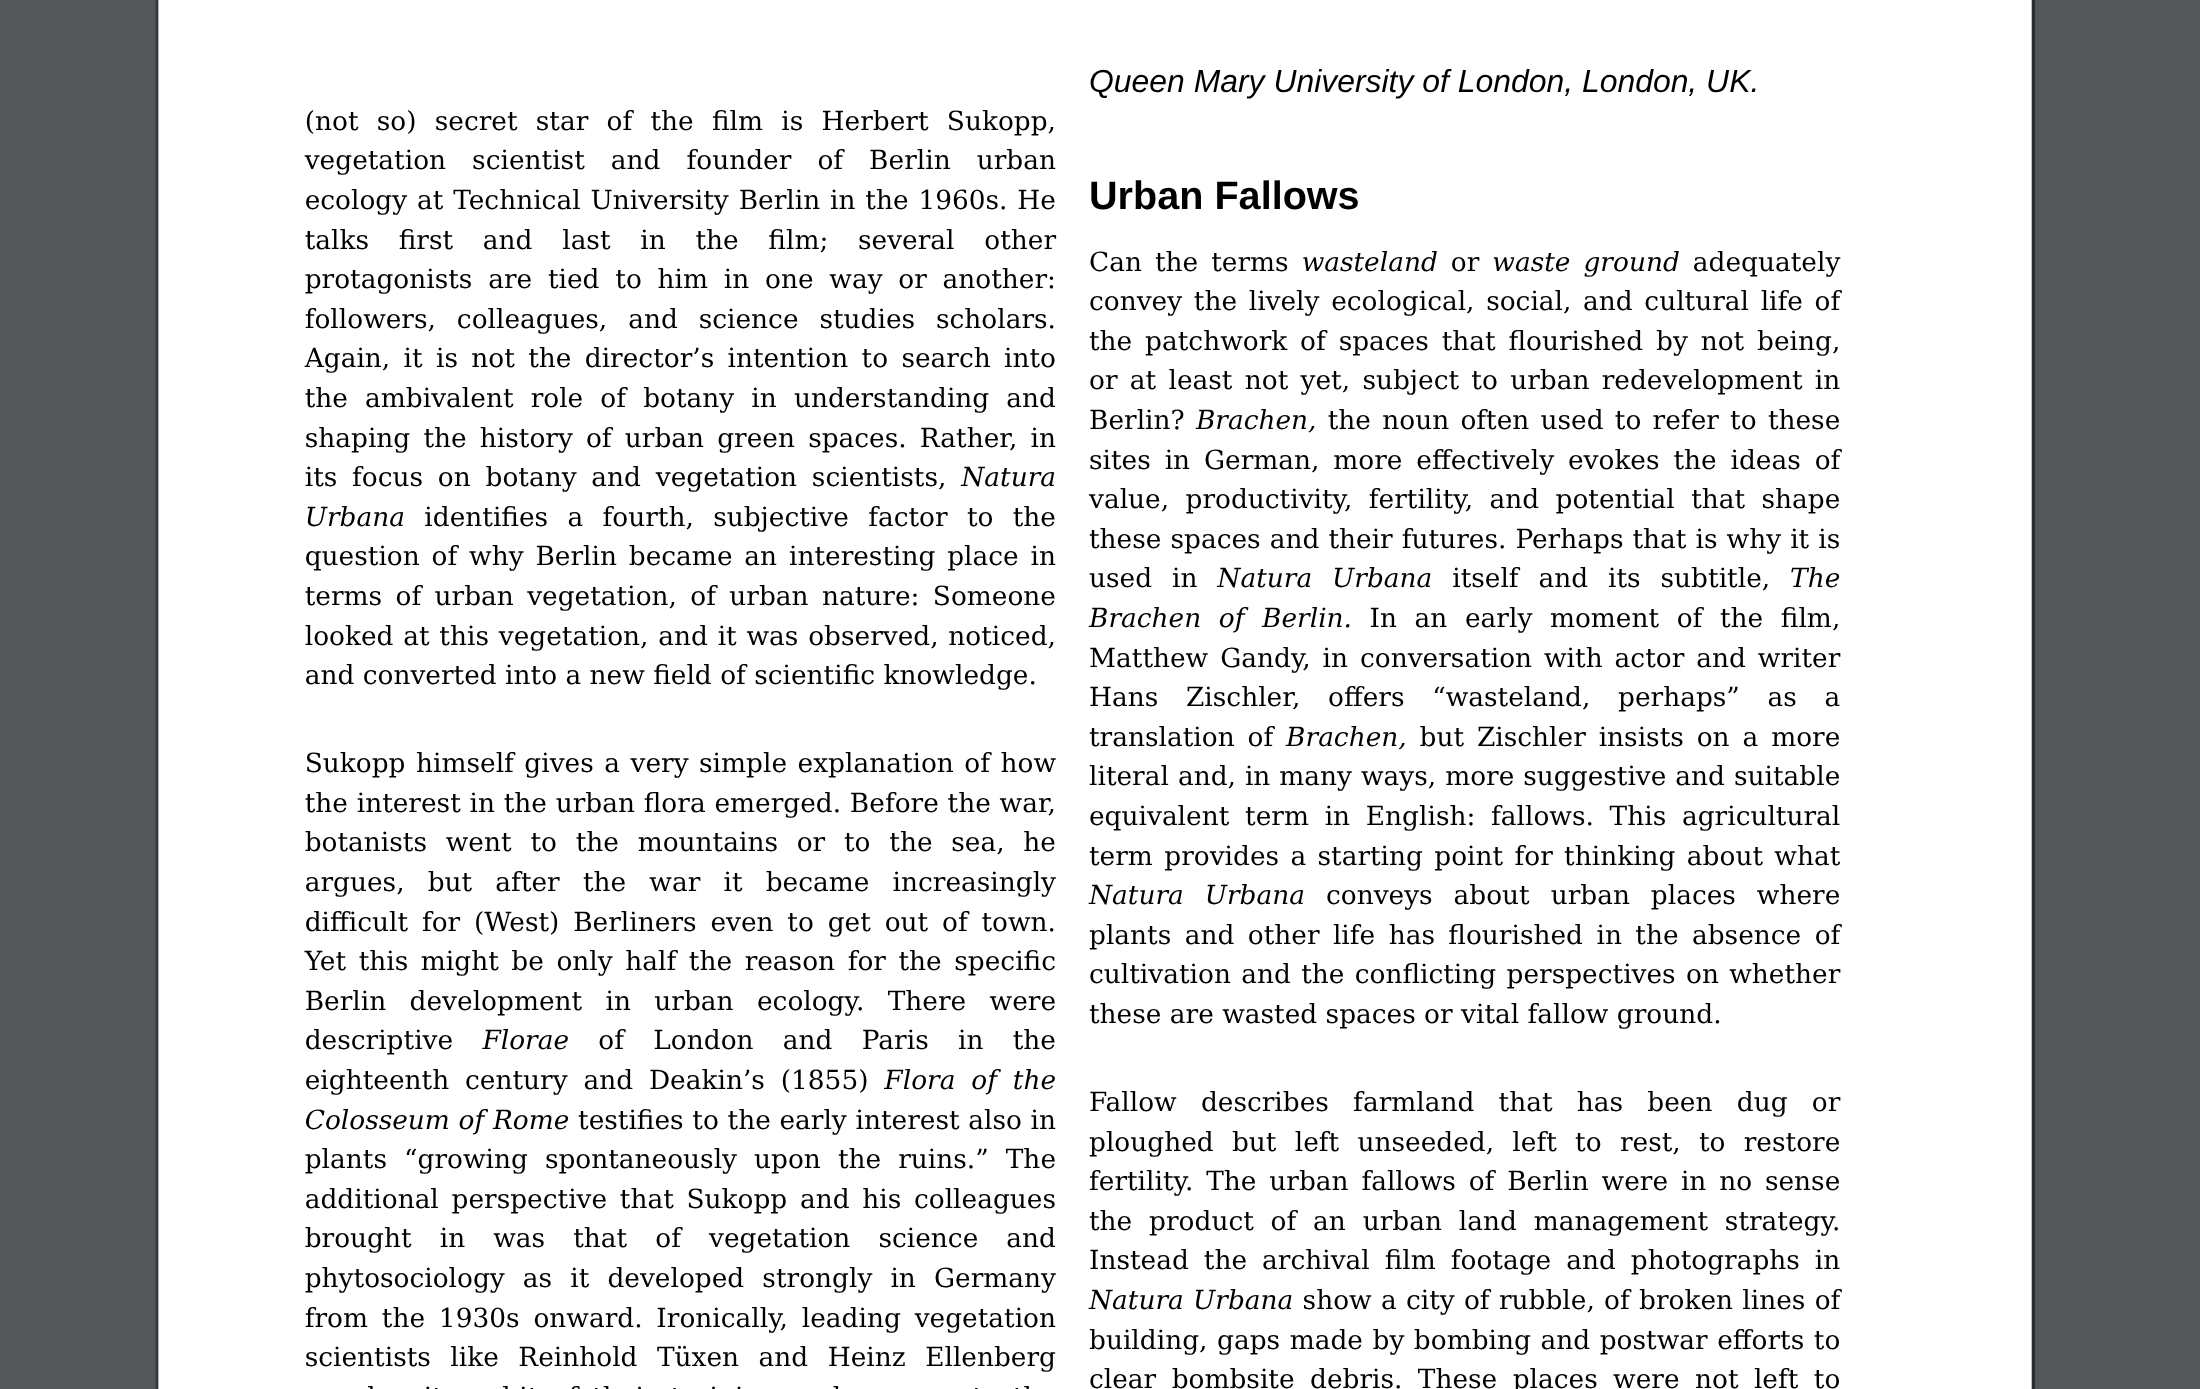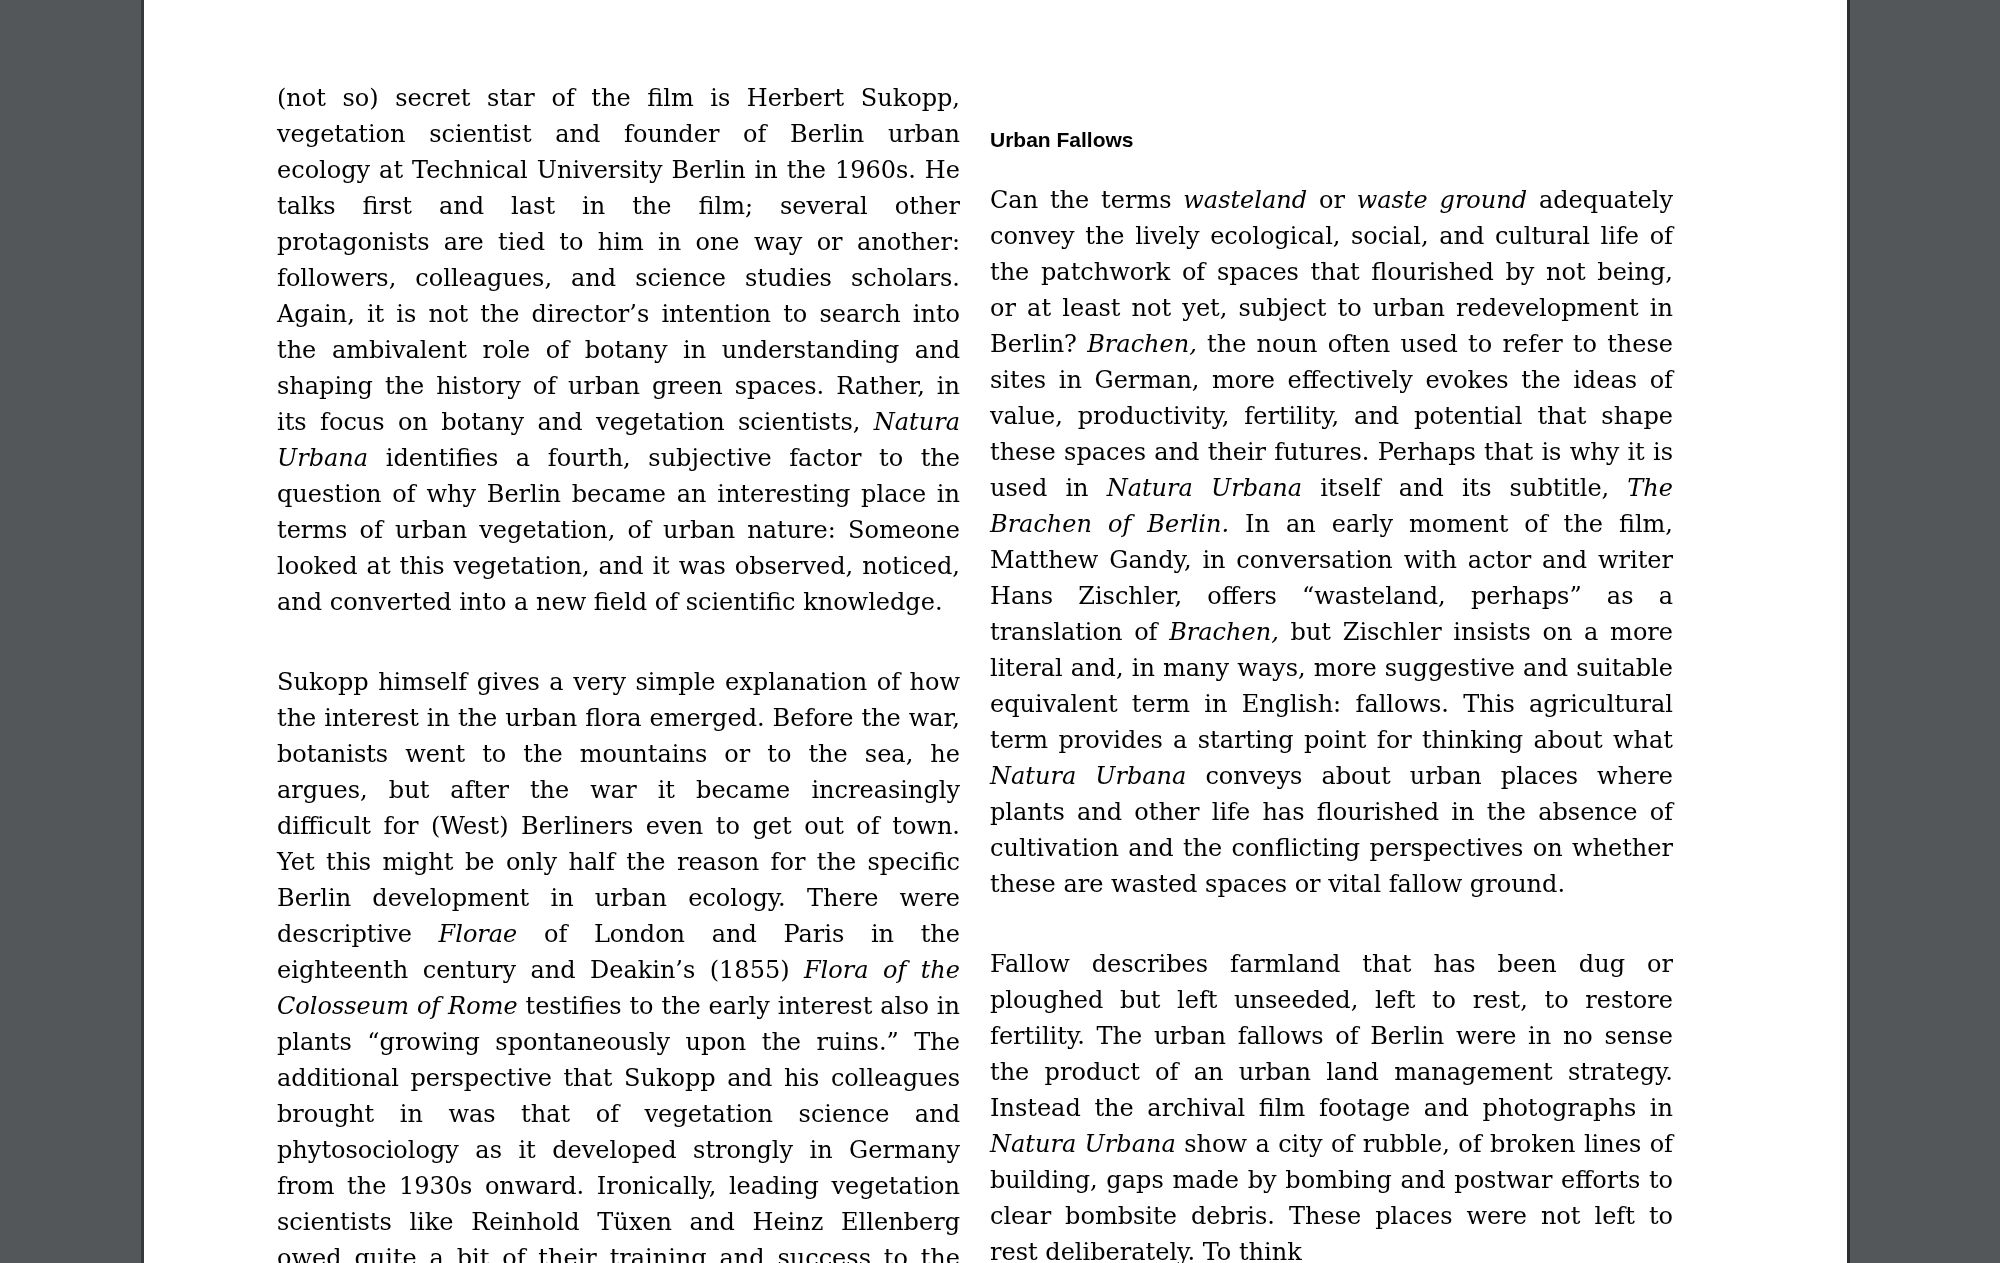--- a/index.html
+++ b/index.html
@@ -31,21 +31,21 @@
     overflow: hidden;
   }
   .col {
     position: absolute;
     width: 683px;
   }
   .col-left  { left: 133px; top: 76px; }
   .col-right { left: 846px; top: 56px; }
 
   .body-p {
-    margin: 4px 0 44px 0;
+    margin: 16px 0 44px 0;
     font-family: "DejaVu Serif", serif;
     font-size: 24px;
     line-height: 36px;
     text-align: justify;
     color: var(--ink);
   }
   .body-p em { }
 
   .byline {
     font-family: "Liberation Sans", sans-serif;
@@ -70,39 +70,40 @@
     line-height: 31px;
     text-align: center;
     vertical-align: -5px;
     margin: 0 5px 0 6px;
   }
 
   .heading {
     font-family: "Liberation Sans", sans-serif;
     font-weight: bold;
     font-style: normal;
-    font-size: 21px;
+    font-size: 36px;
     line-height: 36px;
     color: var(--ink);
     margin: 66px 0 24px 0;
   }
 </style>
 </head>
 <body>
 
 <div class="viewer">
   <div class="paper">
 
     <div class="col col-left">
       <p class="body-p"><span>(not so) secret star of the film is Herbert Sukopp, vegetation scientist and founder of Berlin urban ecology at Technical University Berlin in the 1960s. He talks first and last in the film; several other protagonists are tied to him in one way or another: followers, colleagues, and science studies scholars. Again, it is not the director’s intention to search into the ambivalent role of botany in understanding and shaping the history of urban green spaces. Rather, in its focus on botany and vegetation scientists, </span><em>Natura Urbana</em><span> identifies a fourth, subjective factor to the question of why Berlin became an interesting place in terms of urban vegetation, of urban nature: Someone looked at this vegetation, and it was observed, noticed, and converted into a new field of scientific knowledge.</span></p>
       <p class="body-p"><span>Sukopp himself gives a very simple explanation of how the interest in the urban flora emerged. Before the war, botanists went to the mountains or to the sea, he argues, but after the war it became increasingly difficult for (West) Berliners even to get out of town. Yet this might be only half the reason for the specific Berlin development in urban ecology. There were descriptive </span><em>Florae</em><span> of London and Paris in the eighteenth century and Deakin’s (1855) </span><em>Flora of the Colosseum of Rome</em><span> testifies to the early interest also in plants “growing spontaneously upon the ruins.” The additional perspective that Sukopp and his colleagues brought in was that of vegetation science and phytosociology as it developed strongly in Germany from the 1930s onward. Ironically, leading vegetation scientists like Reinhold Tüxen and Heinz Ellenberg owed quite a bit of their training and success to the Nazi rulers, and they remained influential for many decades. Sukopp, however, was from the next, postwar generation, and brought vegetation science to bear in a radically different setting: a large urban</span></p>
     </div>
 
     <div class="col col-right">
       <div class="byline">
+        <div class="byline-line"><span>Queen Mary University of London, London, UK.</span></div>
       </div>
 
       <h2 class="heading">Urban Fallows</h2>
 
       <p class="body-p"><span>Can the terms </span><em>wasteland</em><span> or </span><em>waste ground</em><span> adequately convey the lively ecological, social, and cultural life of the patchwork of spaces that flourished by not being, or at least not yet, subject to urban redevelopment in Berlin? </span><em>Brachen,</em><span> the noun often used to refer to these sites in German, more effectively evokes the ideas of value, productivity, fertility, and potential that shape these spaces and their futures. Perhaps that is why it is used in </span><em>Natura Urbana</em><span> itself and its subtitle, </span><em>The Brachen of Berlin.</em><span> In an early moment of the film, Matthew Gandy, in conversation with actor and writer Hans Zischler, offers “wasteland, perhaps” as a translation of </span><em>Brachen,</em><span> but Zischler insists on a more literal and, in many ways, more suggestive and suitable equivalent term in English: fallows. This agricultural term provides a starting point for thinking about what </span><em>Natura Urbana</em><span> conveys about urban places where plants and other life has flourished in the absence of cultivation and the conflicting perspectives on whether these are wasted spaces or vital fallow ground.</span></p>
       <p class="body-p"><span>Fallow describes farmland that has been dug or ploughed but left unseeded, left to rest, to restore fertility. The urban fallows of Berlin were in no sense the product of an urban land management strategy. Instead the archival film footage and photographs in </span><em>Natura Urbana</em><span> show a city of rubble, of broken lines of building, gaps made by bombing and postwar efforts to clear bombsite debris. These places were not left to rest deliberately. To think</span></p>
     </div>
 
   </div>
 </div>

